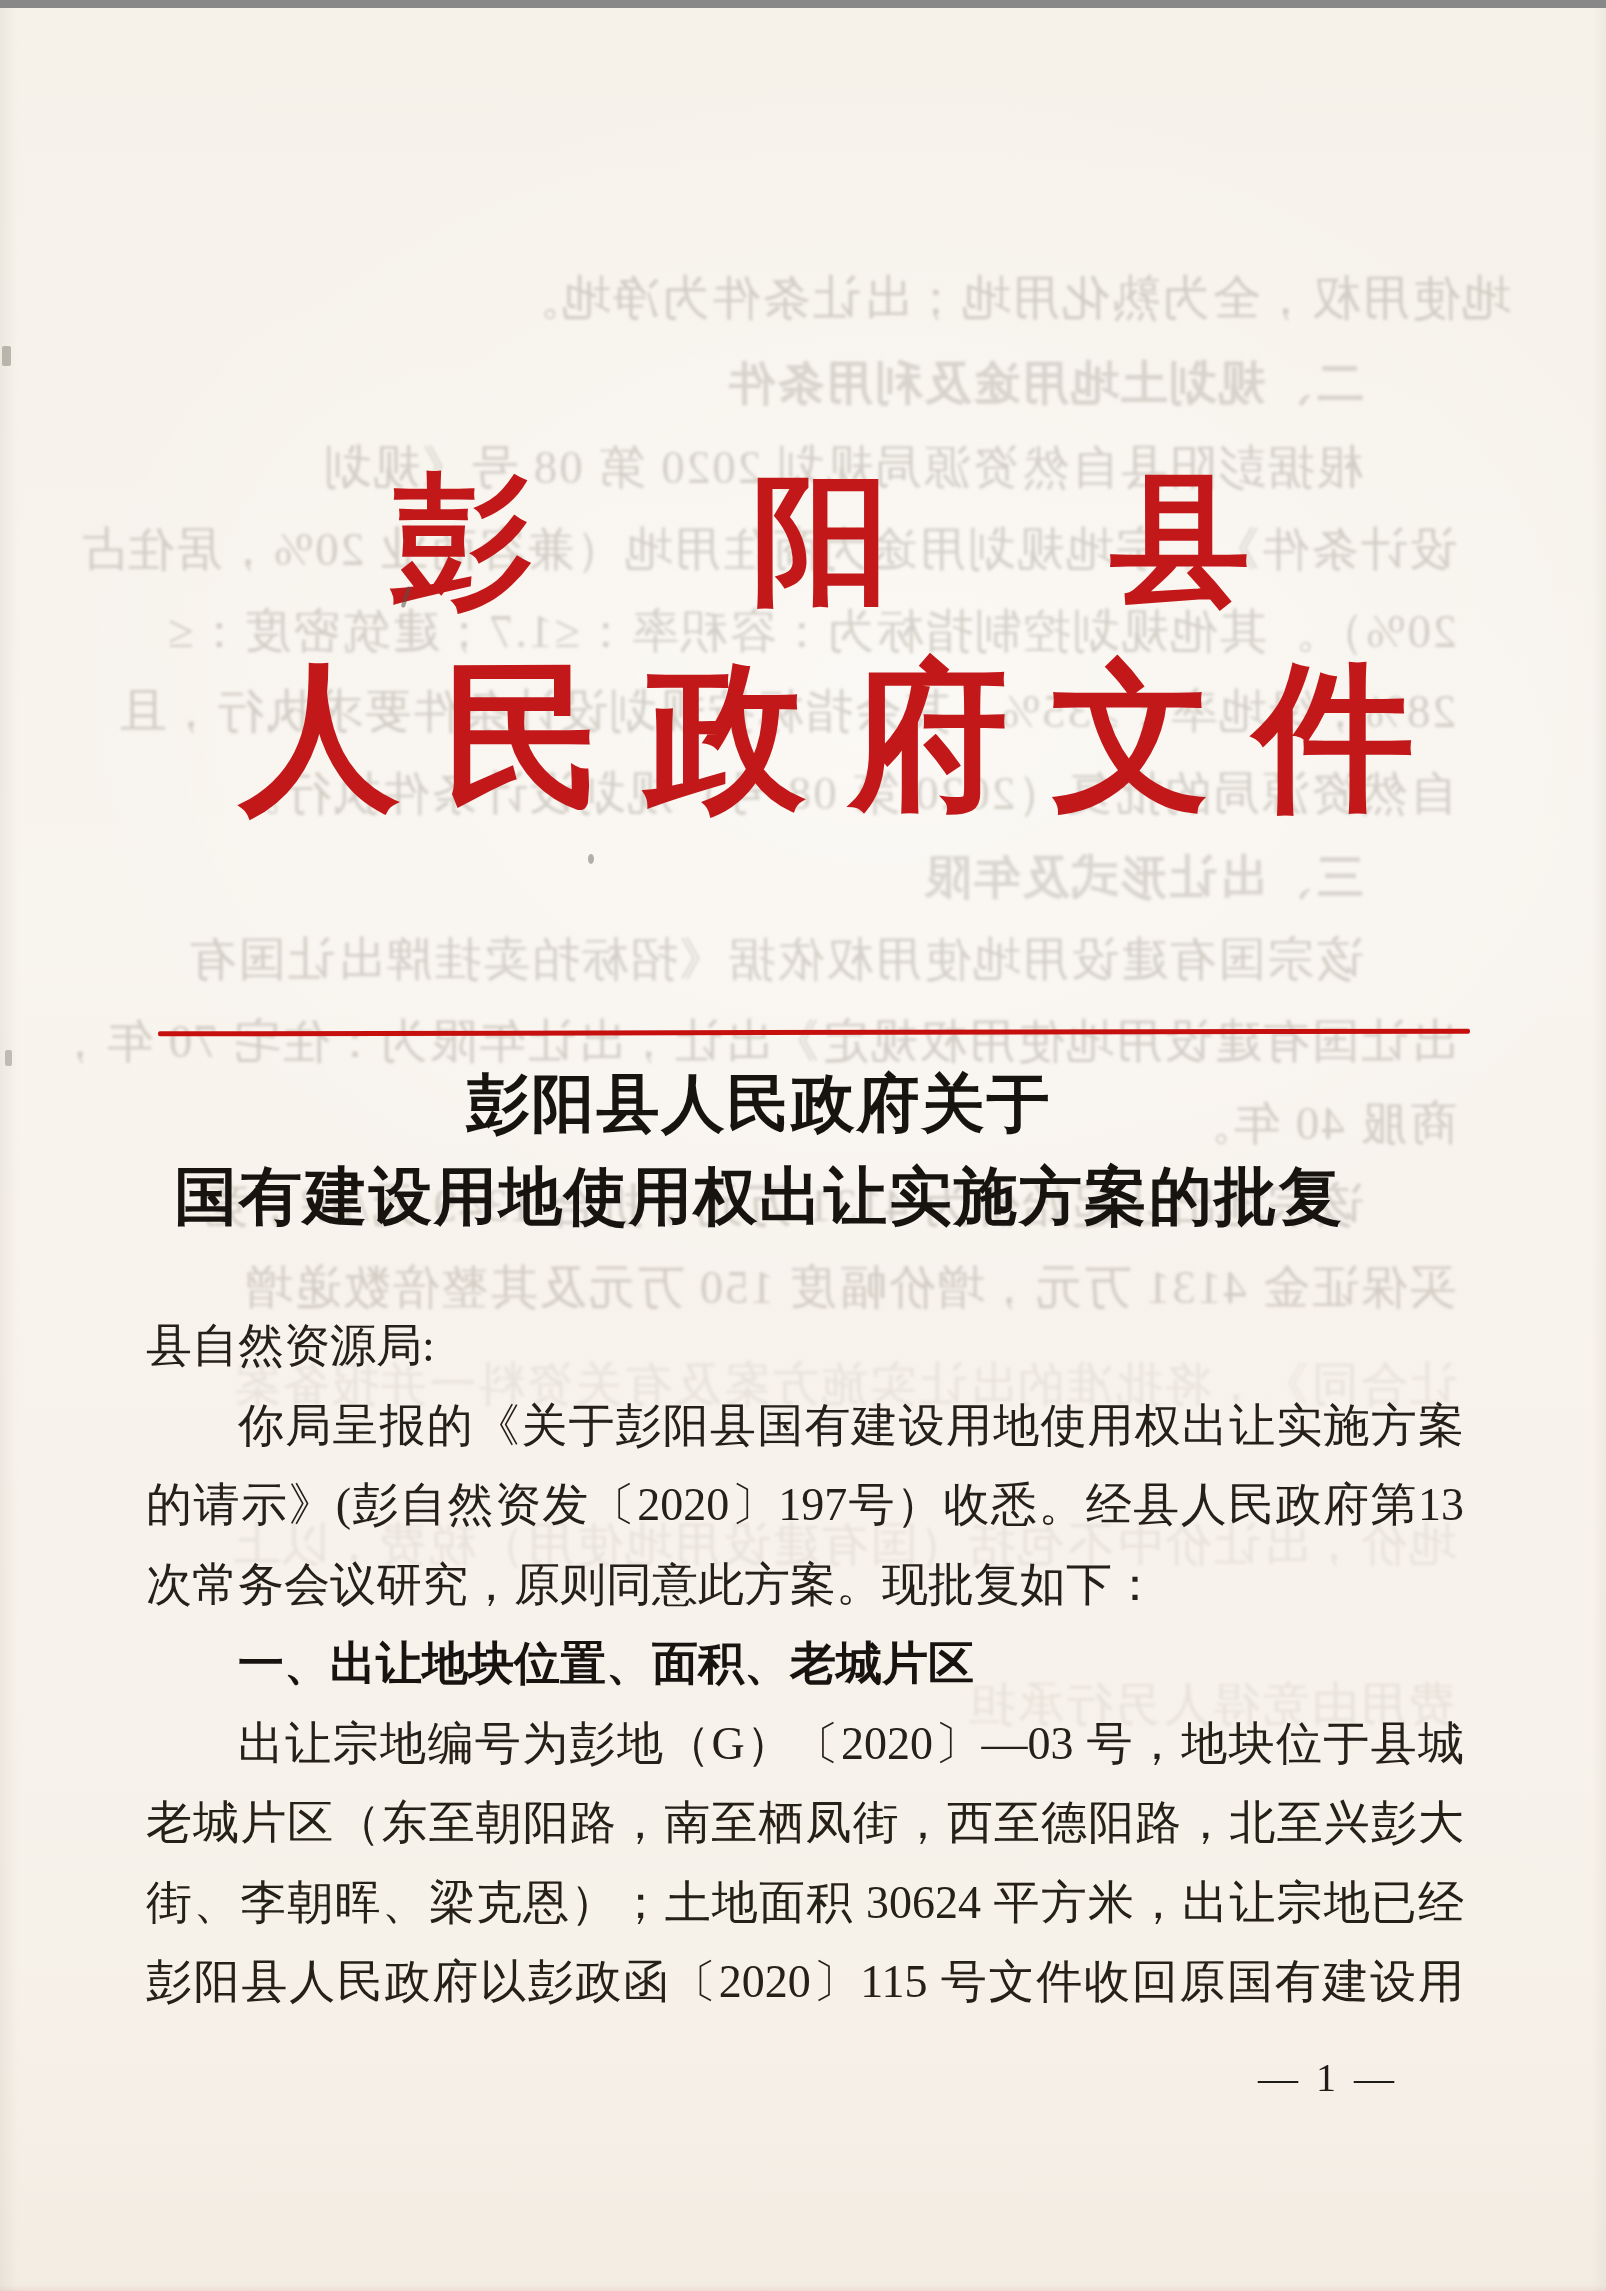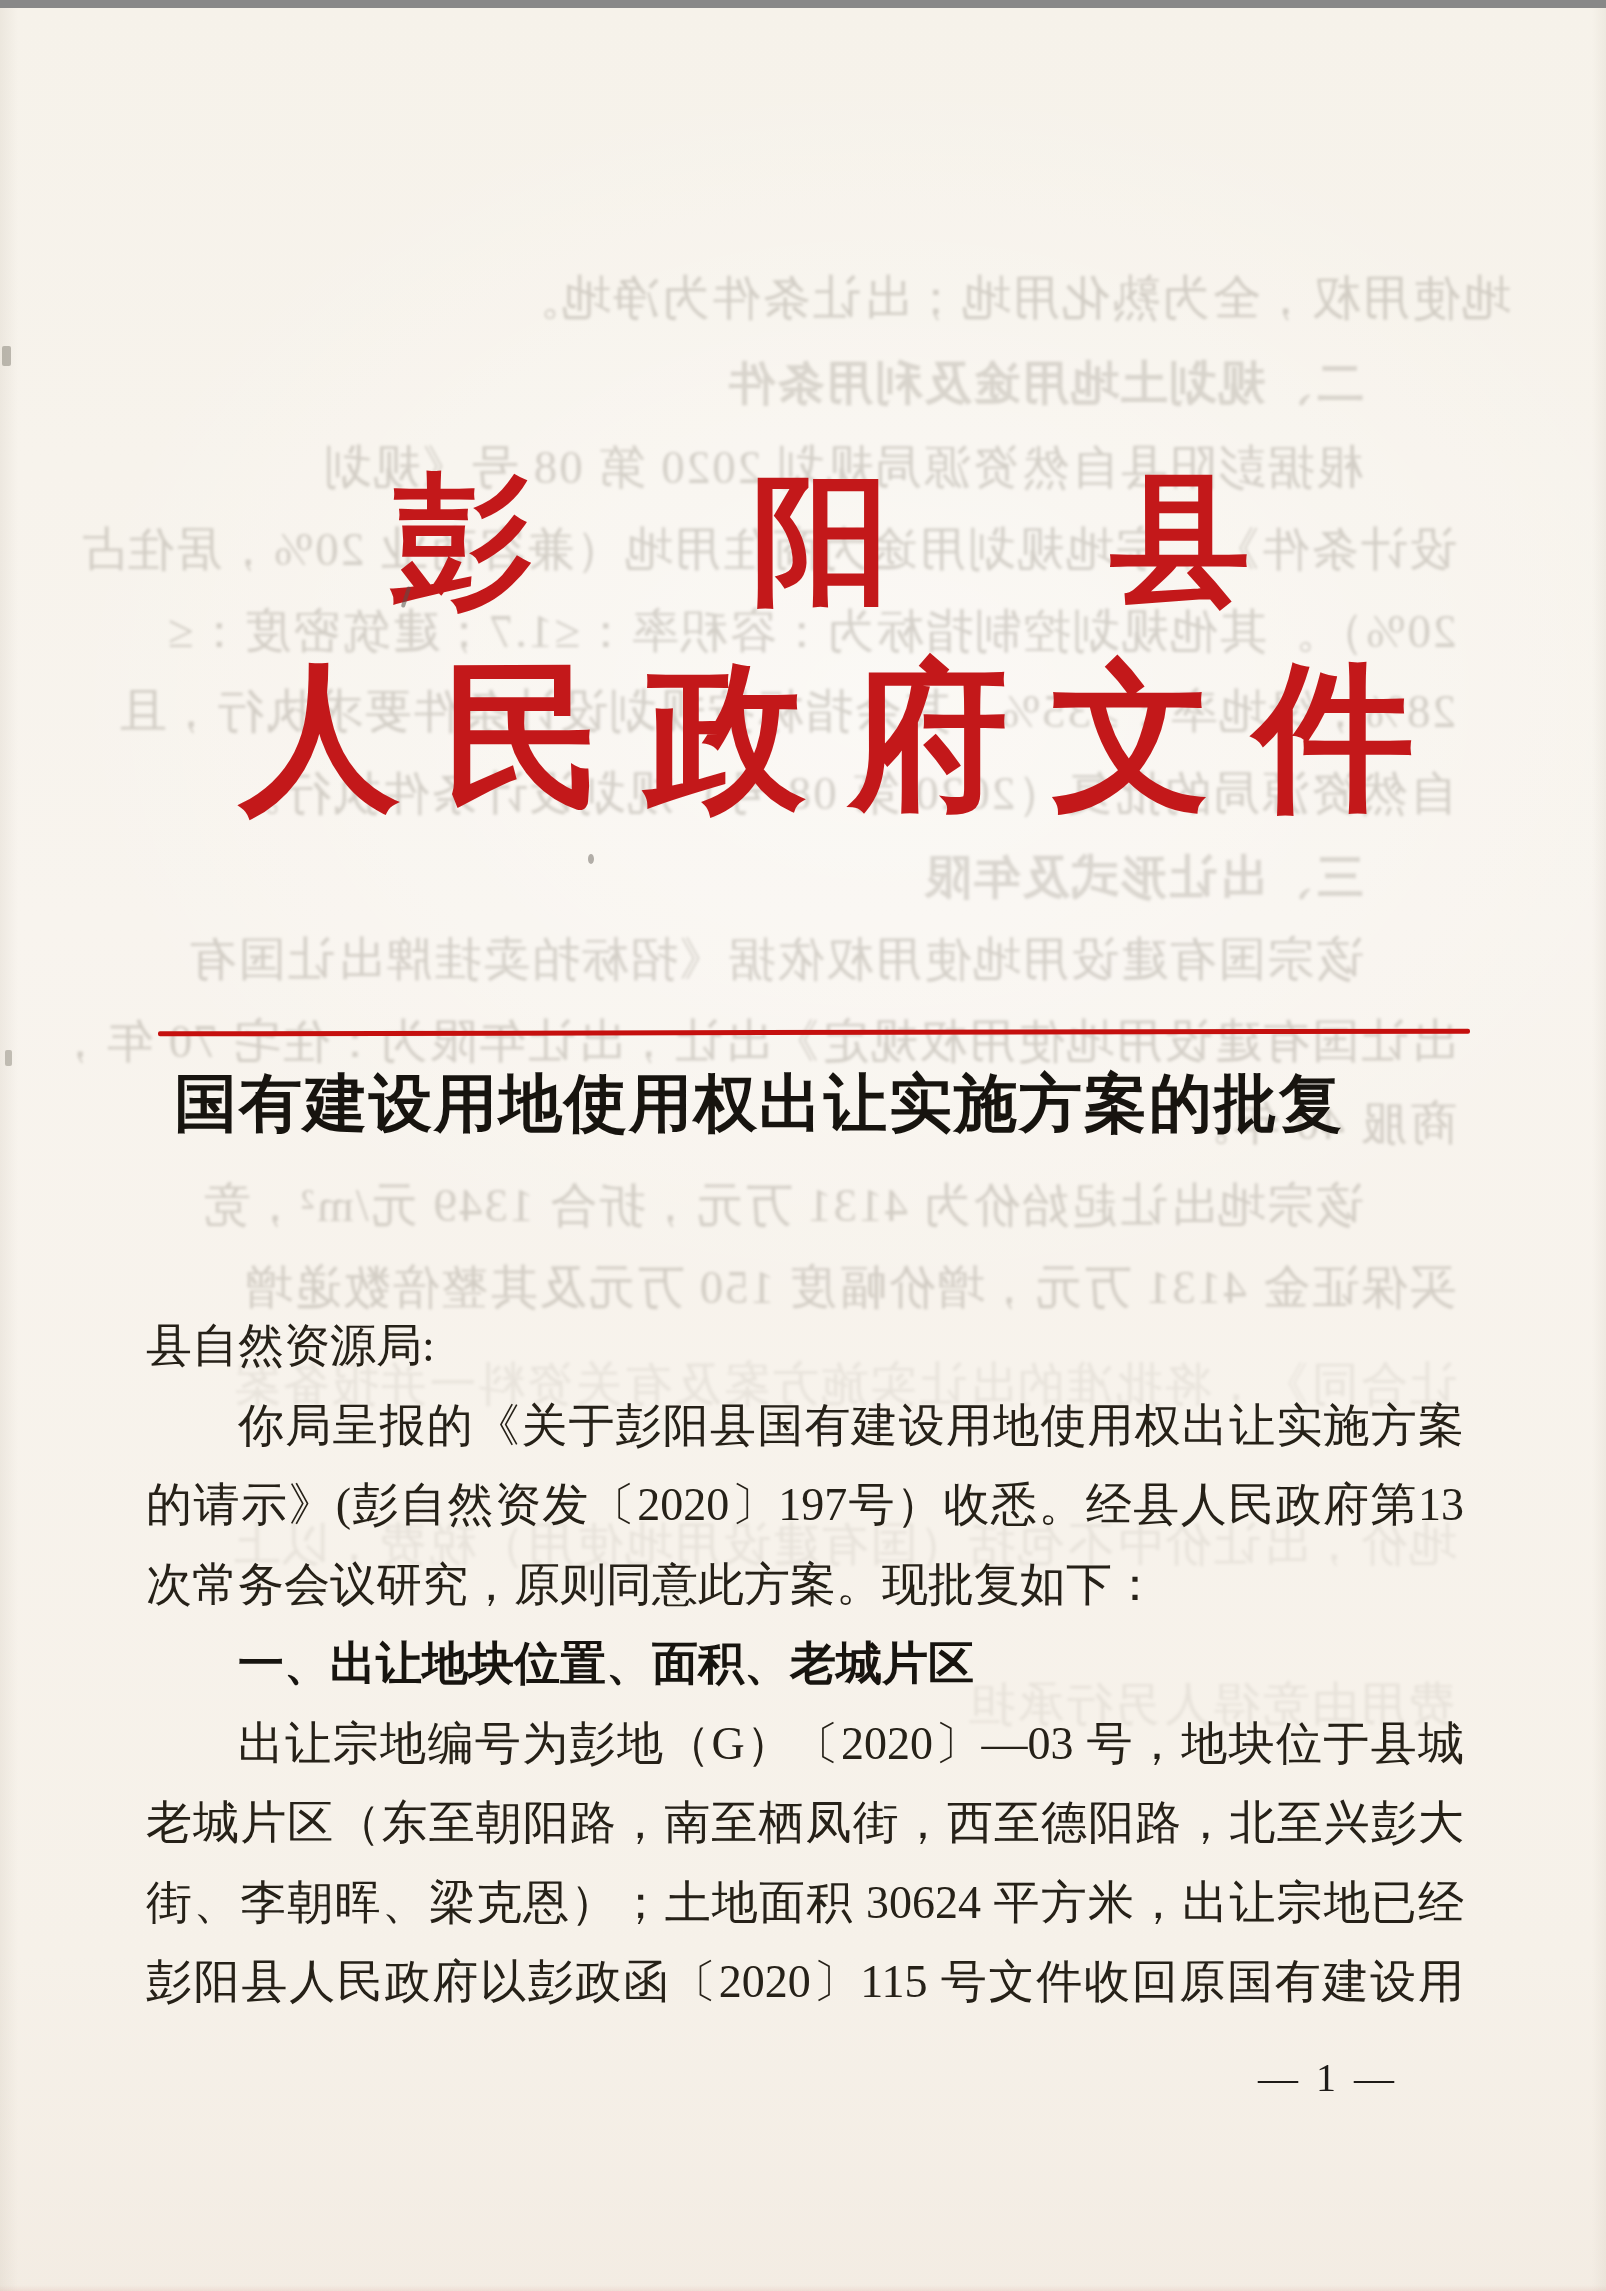--- a/index.html
+++ b/index.html
@@ -107,20 +107,21 @@
     <div class="bleed-line faint" style="top:1665px">费用由竞得人另行承担</div>
   </div>
 
   <div class="ink red-county">彭阳县</div>
   <div class="ink red-org">人民政府文件</div>
 
 
   <div class="ink red-rule"></div>
 
   <div class="ink title-block">
+    <div>彭阳县人民政府关于</div>
     <div>国有建设用地使用权出让实施方案的批复</div>
   </div>
 
   <div class="ink body-block">
     <div class="bline">县自然资源局:</div>
     <div class="bline ind2 j">你局呈报的《关于彭阳县国有建设用地使用权出让实施方案</div>
     <div class="bline j">的请示》(彭自然资发〔2020〕197号）收悉。经县人民政府第13</div>
     <div class="bline">次常务会议研究，原则同意此方案。现批复如下：</div>
     <div class="bline ind2 bd">一、出让地块位置、面积、老城片区</div>
     <div class="bline ind2 j">出让宗地编号为彭地（G）〔2020〕—03 号，地块位于县城</div>

